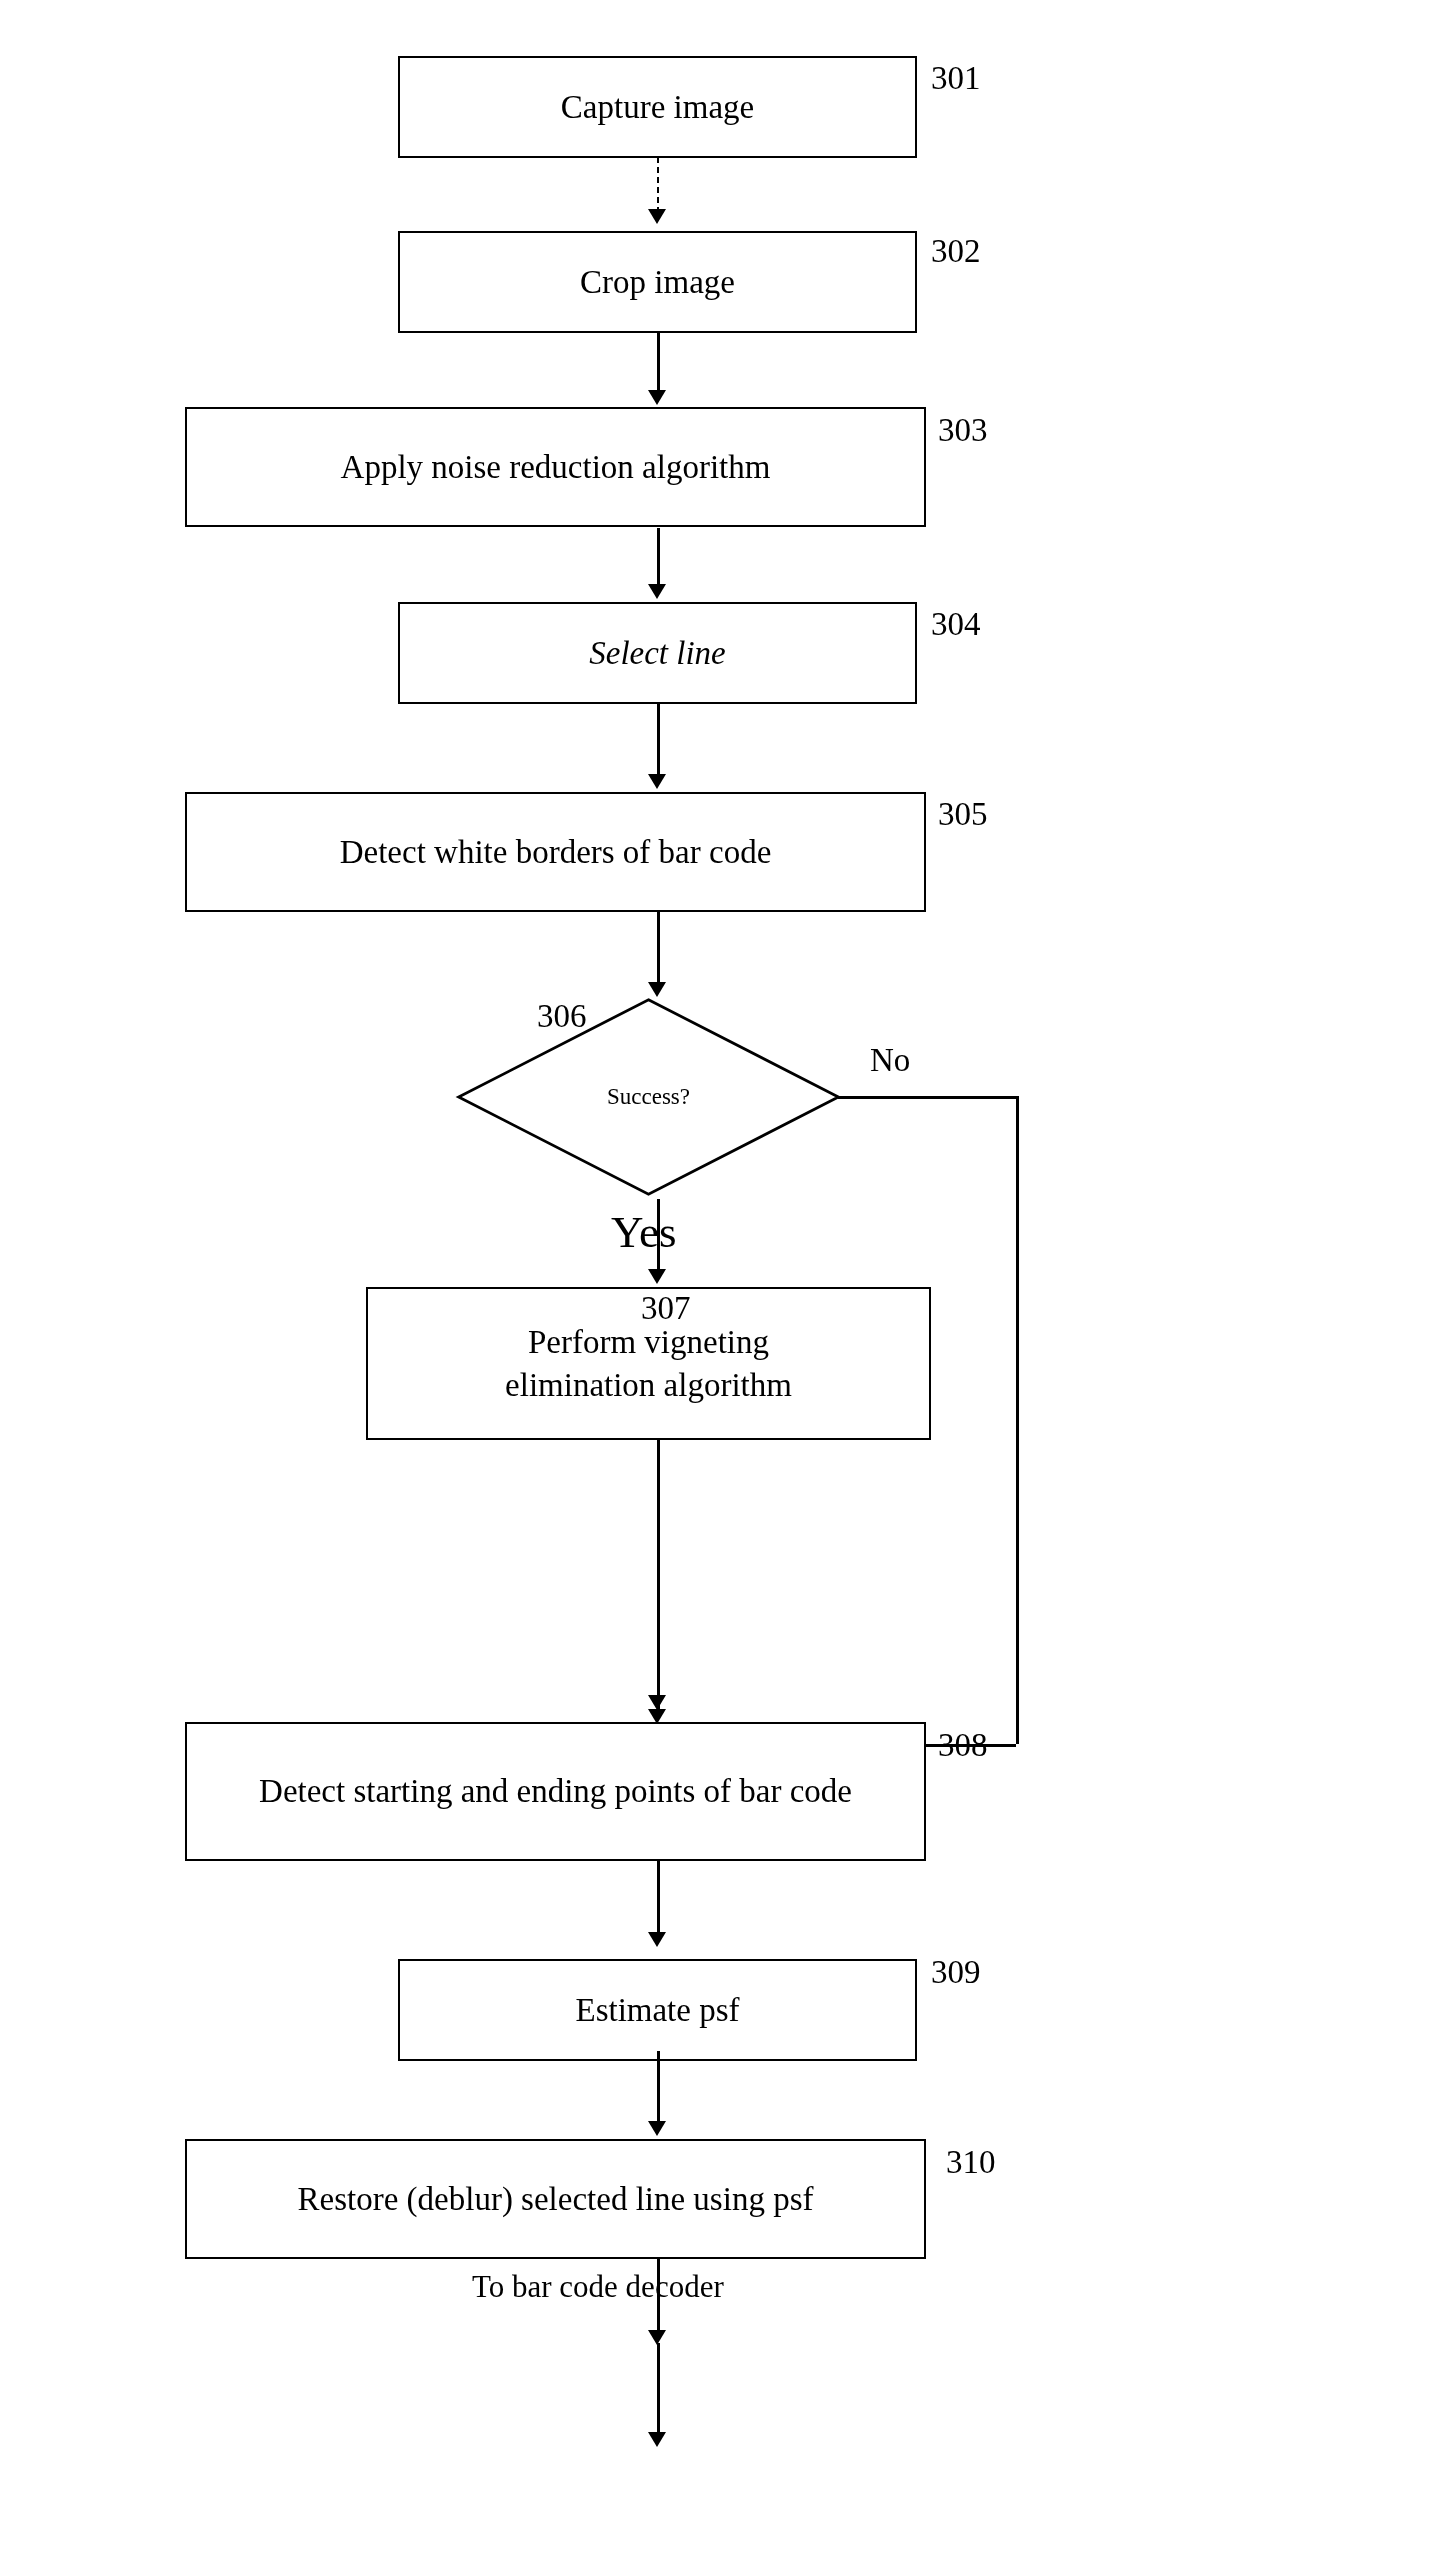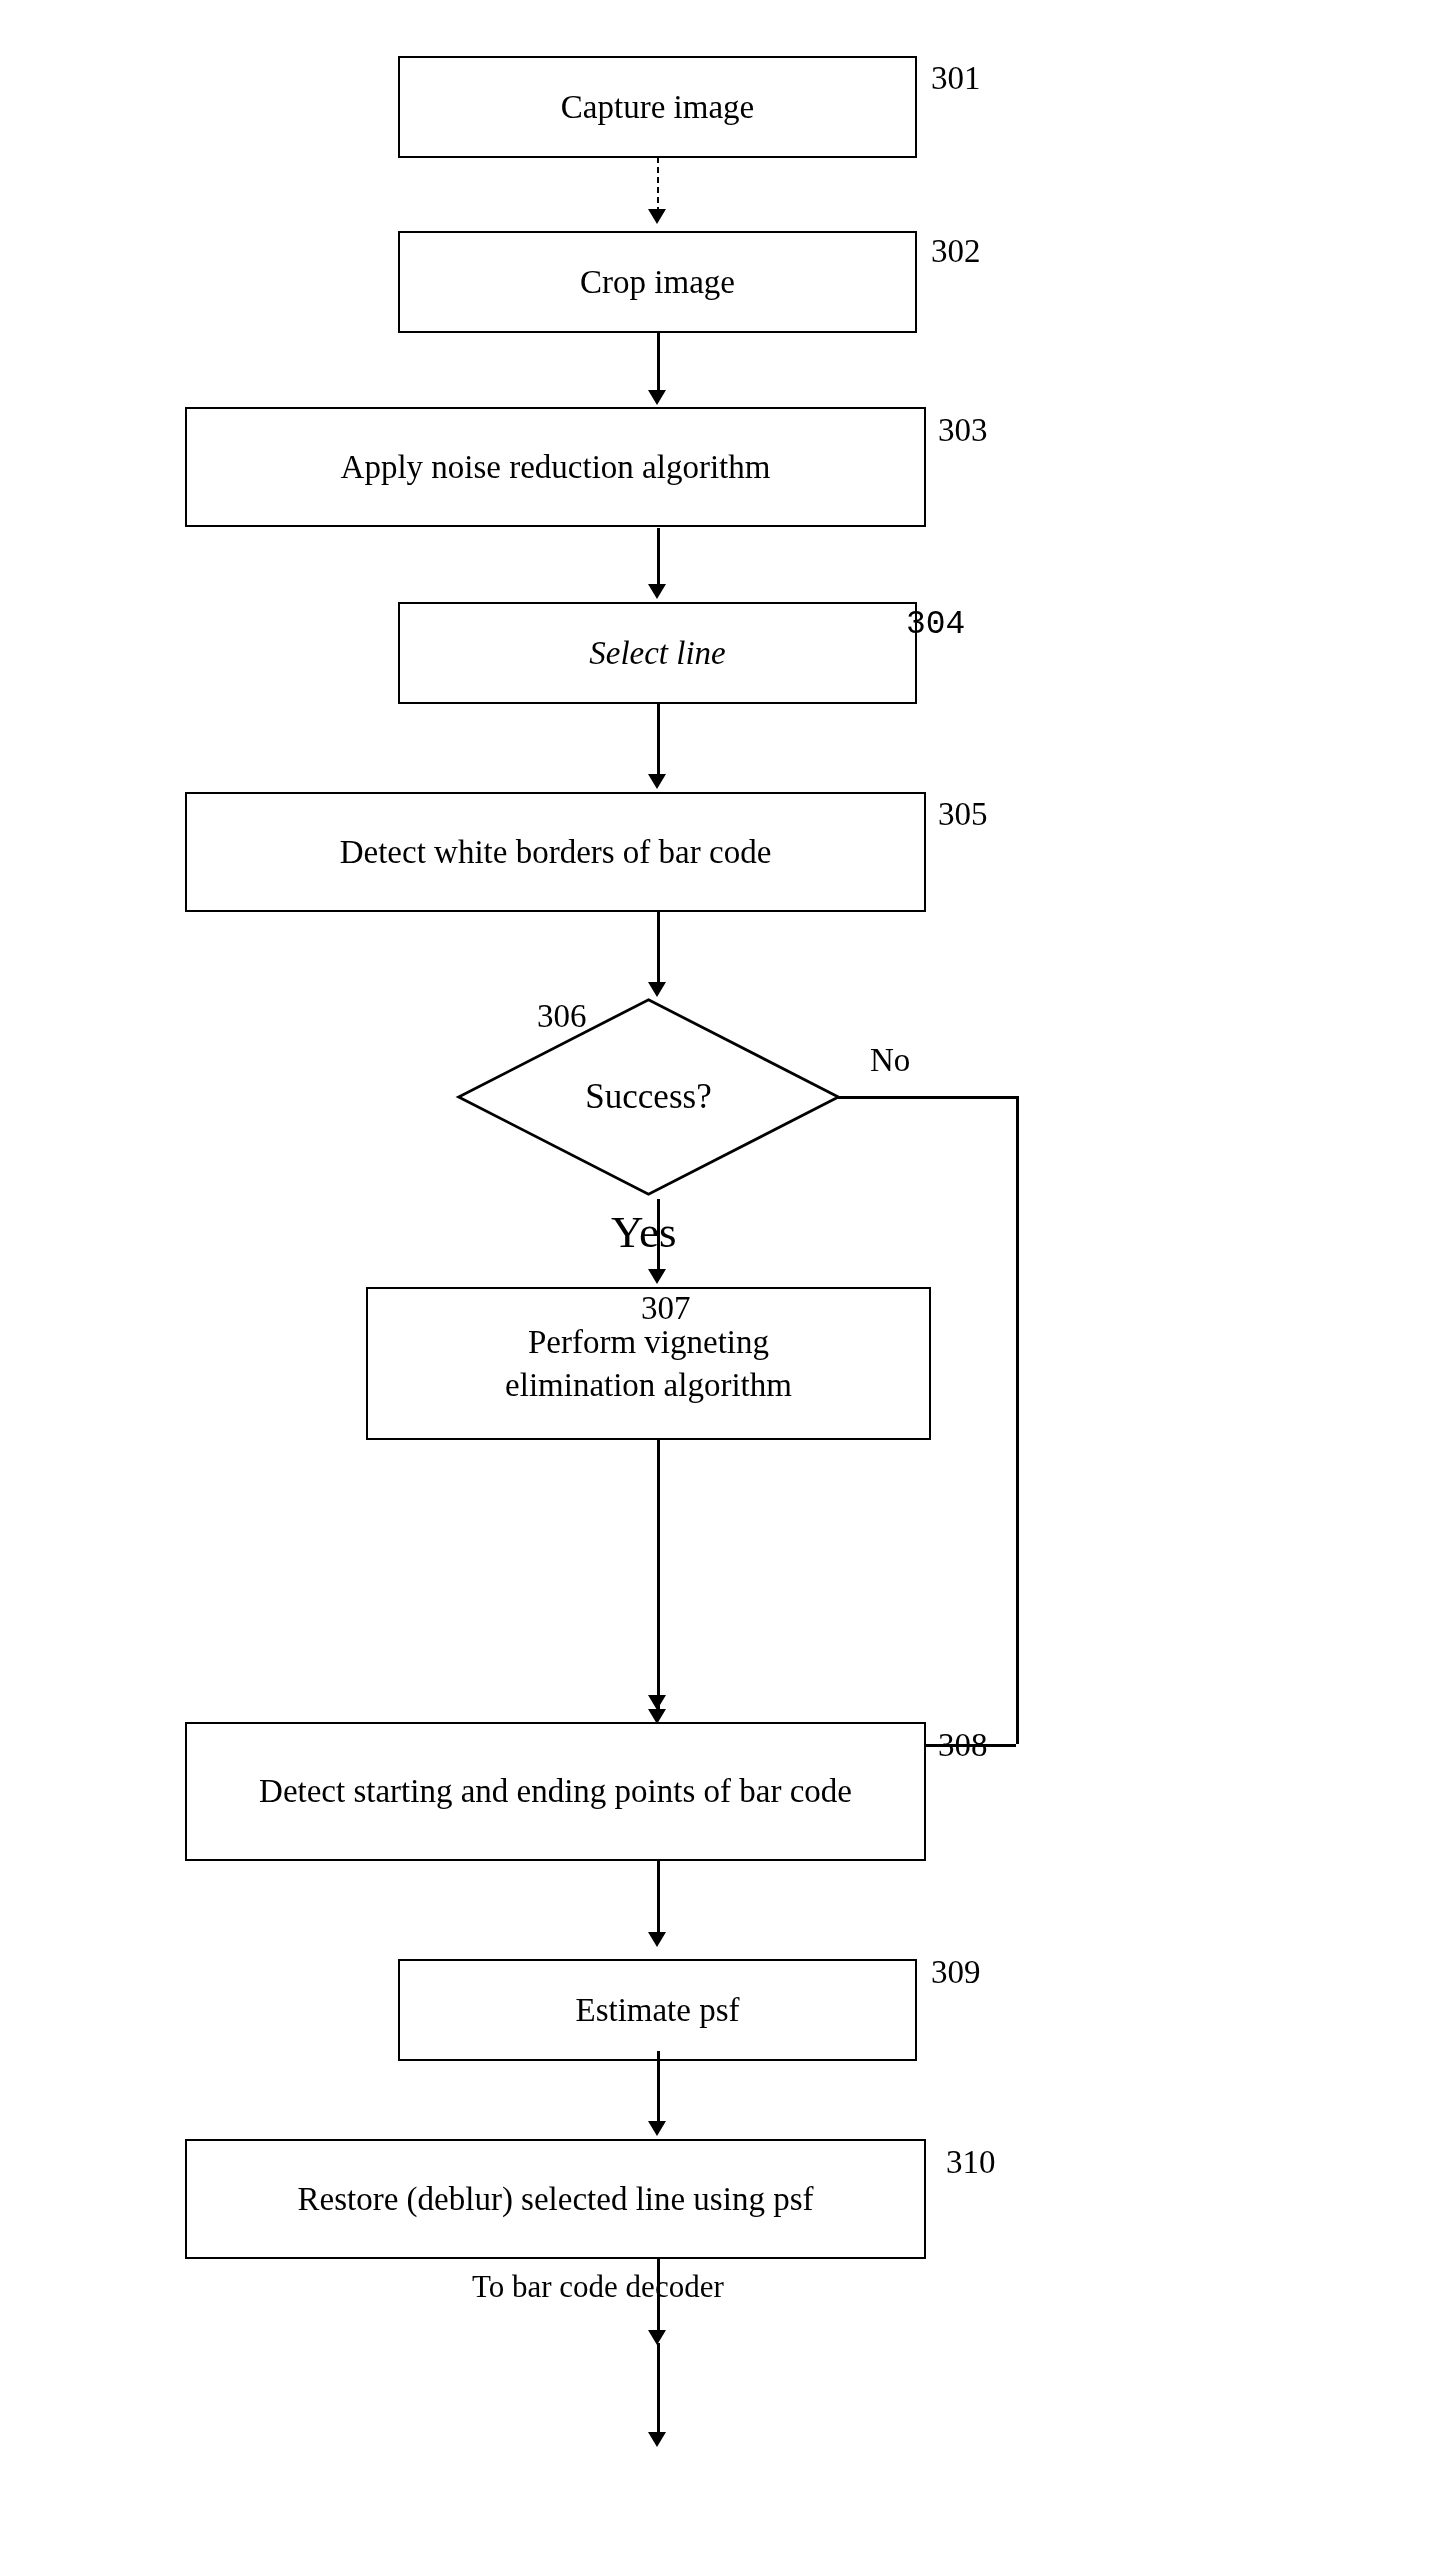--- a/index.html
+++ b/index.html
@@ -42,21 +42,21 @@
       position: absolute;
       top: 0; left: 0;
       width: 100%;
       height: 100%;
     }
     .fc-diamond-label {
       position: absolute;
       top: 50%;
       left: 50%;
       transform: translate(-50%, -50%);
-      font-size: 35px;
+      font-size: 23px;
       white-space: nowrap;
     }
 
     
     .fc-label {
       position: absolute;
       font-size: 33px;
       font-weight: normal;
     }
 
@@ -122,21 +122,21 @@
     <span>Apply noise reduction algorithm</span>
   </div>
   <div class="fc-label" style="left: 938px; top: 412px;">303</div>
 
   <div class="arrow-v" style="left: 657px; top: 528px; height: 60px;"></div>
   <div class="arrowhead-down" style="left: 657px; top: 584px;"></div>
 
   <div class="fc-box" style="left: 398px; top: 602px; width: 519px; height: 102px; font-style: italic;">
     <span>Select line</span>
   </div>
-  <div class="fc-label" style="left: 906px; top: 606px; font-family: Liberation Mono, monospace;">304</div>
+  <div class="fc-label" style="left: 931px; top: 606px;">304</div>
 
   <div class="arrow-v" style="left: 657px; top: 704px; height: 74px;"></div>
   <div class="arrowhead-down" style="left: 657px; top: 774px;"></div>
 
   <div class="fc-box" style="left: 185px; top: 792px; width: 741px; height: 120px;">
     <span>Detect white borders of bar code</span>
   </div>
   <div class="fc-label" style="left: 938px; top: 796px;">305</div>
 
   <div class="arrow-v" style="left: 657px; top: 912px; height: 74px;"></div>

